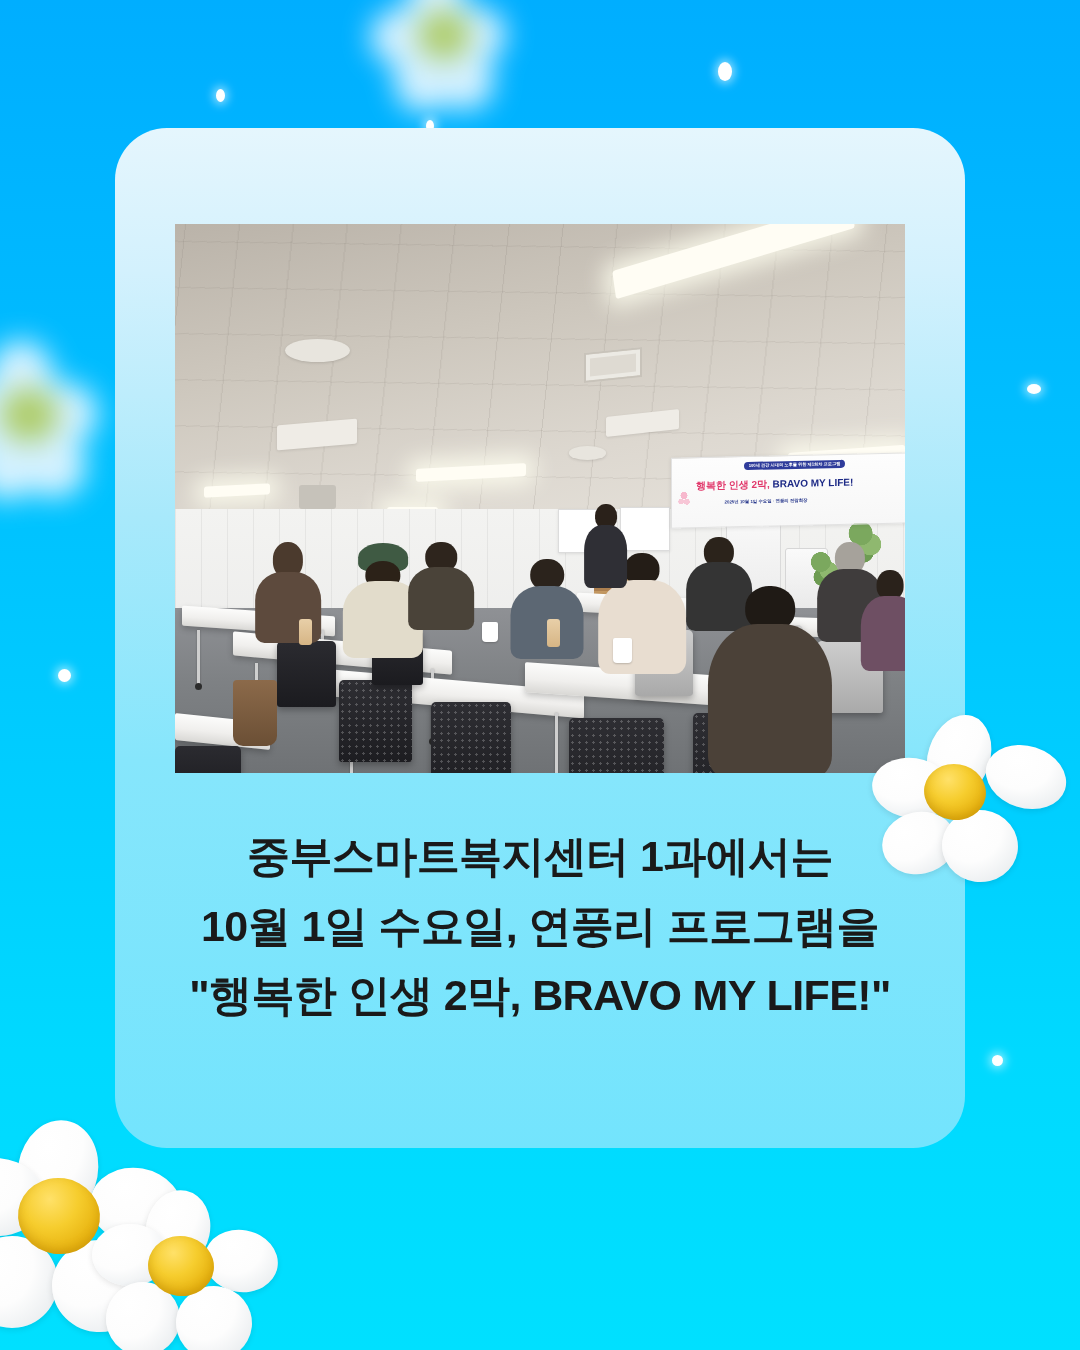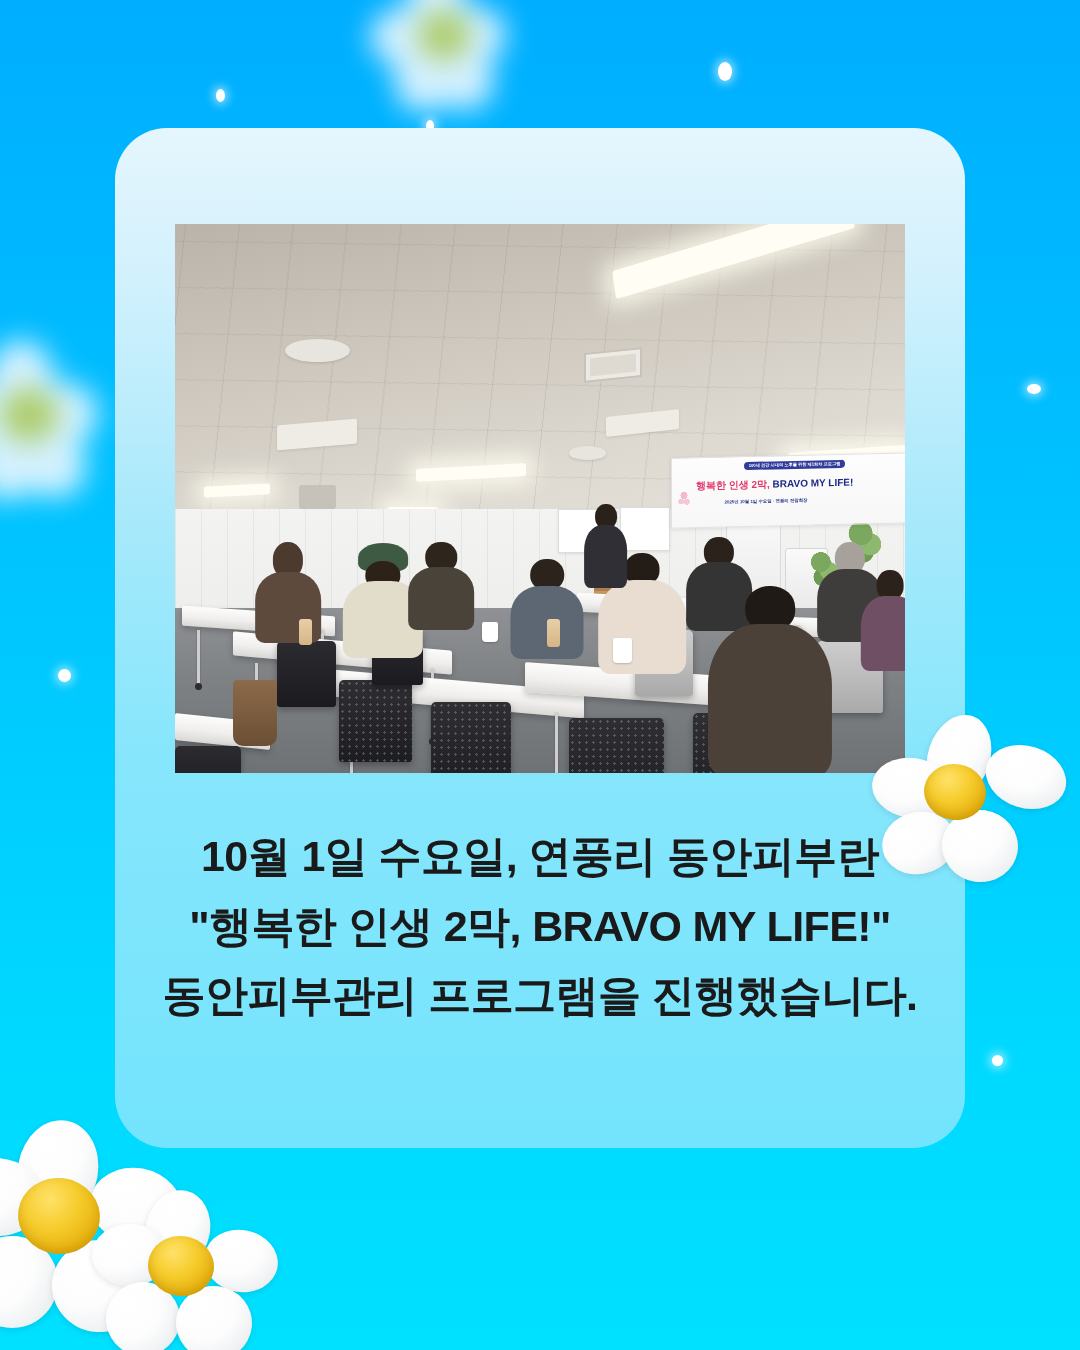--- a/index.html
+++ b/index.html
@@ -423,23 +423,23 @@
 
     <div class="cup" style="left:60%;top:75.5%;width:2.6%;height:4.4%;"></div>
     <div class="cup" style="left:42%;top:72.5%;width:2.2%;height:3.6%;"></div>
     <div class="bottle" style="left:51%;top:72%;width:1.8%;height:5%;"></div>
     <div class="bottle" style="left:17%;top:72%;width:1.8%;height:4.6%;"></div>
     <div class="bag" style="left:8%;top:83%;width:6%;height:12%;"></div>
   </div>
 </div>
 
 <div id="headline">
-  <div>10월 1일 수요일, 연풍리 동안피부란</div>
+  <div>중부스마트복지센터 1과에서는</div>
+  <div>10월 1일 수요일, 연풍리 프로그램을</div>
   <div>"행복한 인생 2막, BRAVO MY LIFE!"</div>
-  <div>동안피부관리 프로그램을 진행했습니다.</div>
 </div>
 
 <div class="fg-flower" style="left:866px;top:714px;width:200px;height:190px;">
   <div class="petal" style="left:62px;top:0;width:62px;height:86px;transform:rotate(18deg);"></div>
   <div class="petal" style="left:119px;top:32px;width:82px;height:62px;transform:rotate(18deg);"></div>
   <div class="petal" style="left:6px;top:44px;width:80px;height:60px;transform:rotate(8deg);"></div>
   <div class="petal" style="left:16px;top:98px;width:74px;height:62px;transform:rotate(-12deg);"></div>
   <div class="petal" style="left:76px;top:96px;width:76px;height:72px;transform:rotate(8deg);"></div>
   <div class="center" style="left:58px;top:50px;width:62px;height:56px;transform:rotate(10deg);"></div>
 </div>

